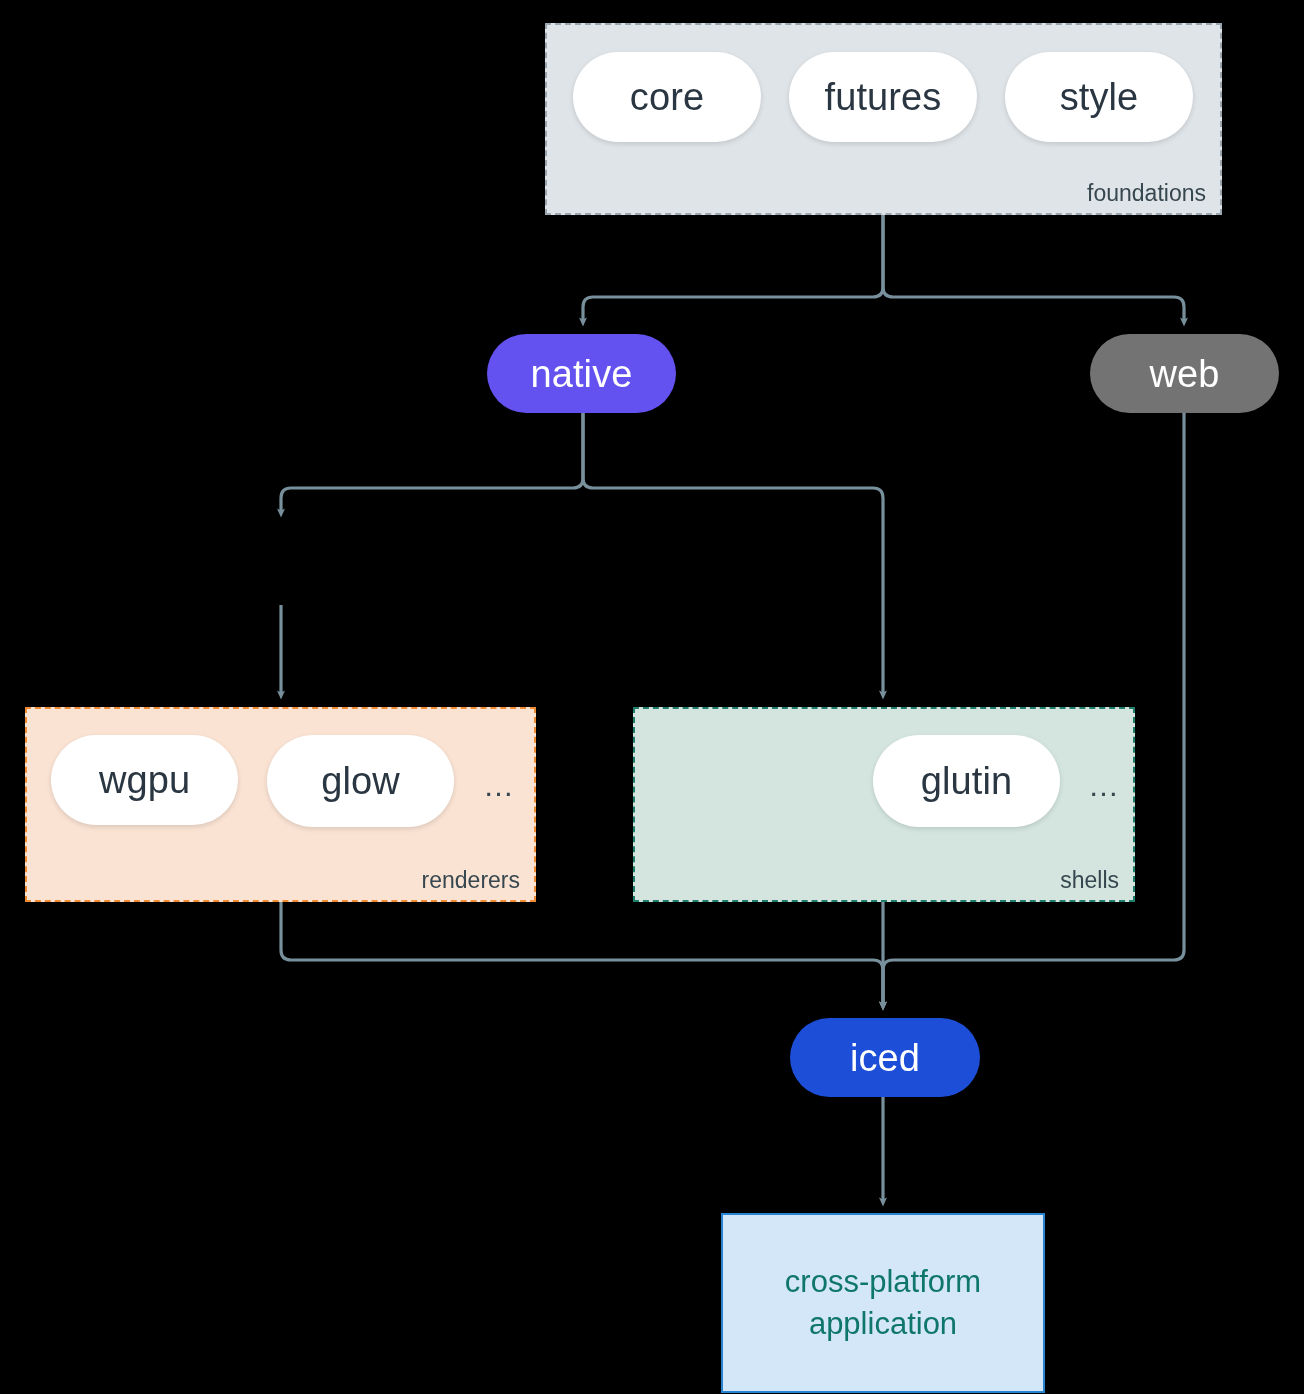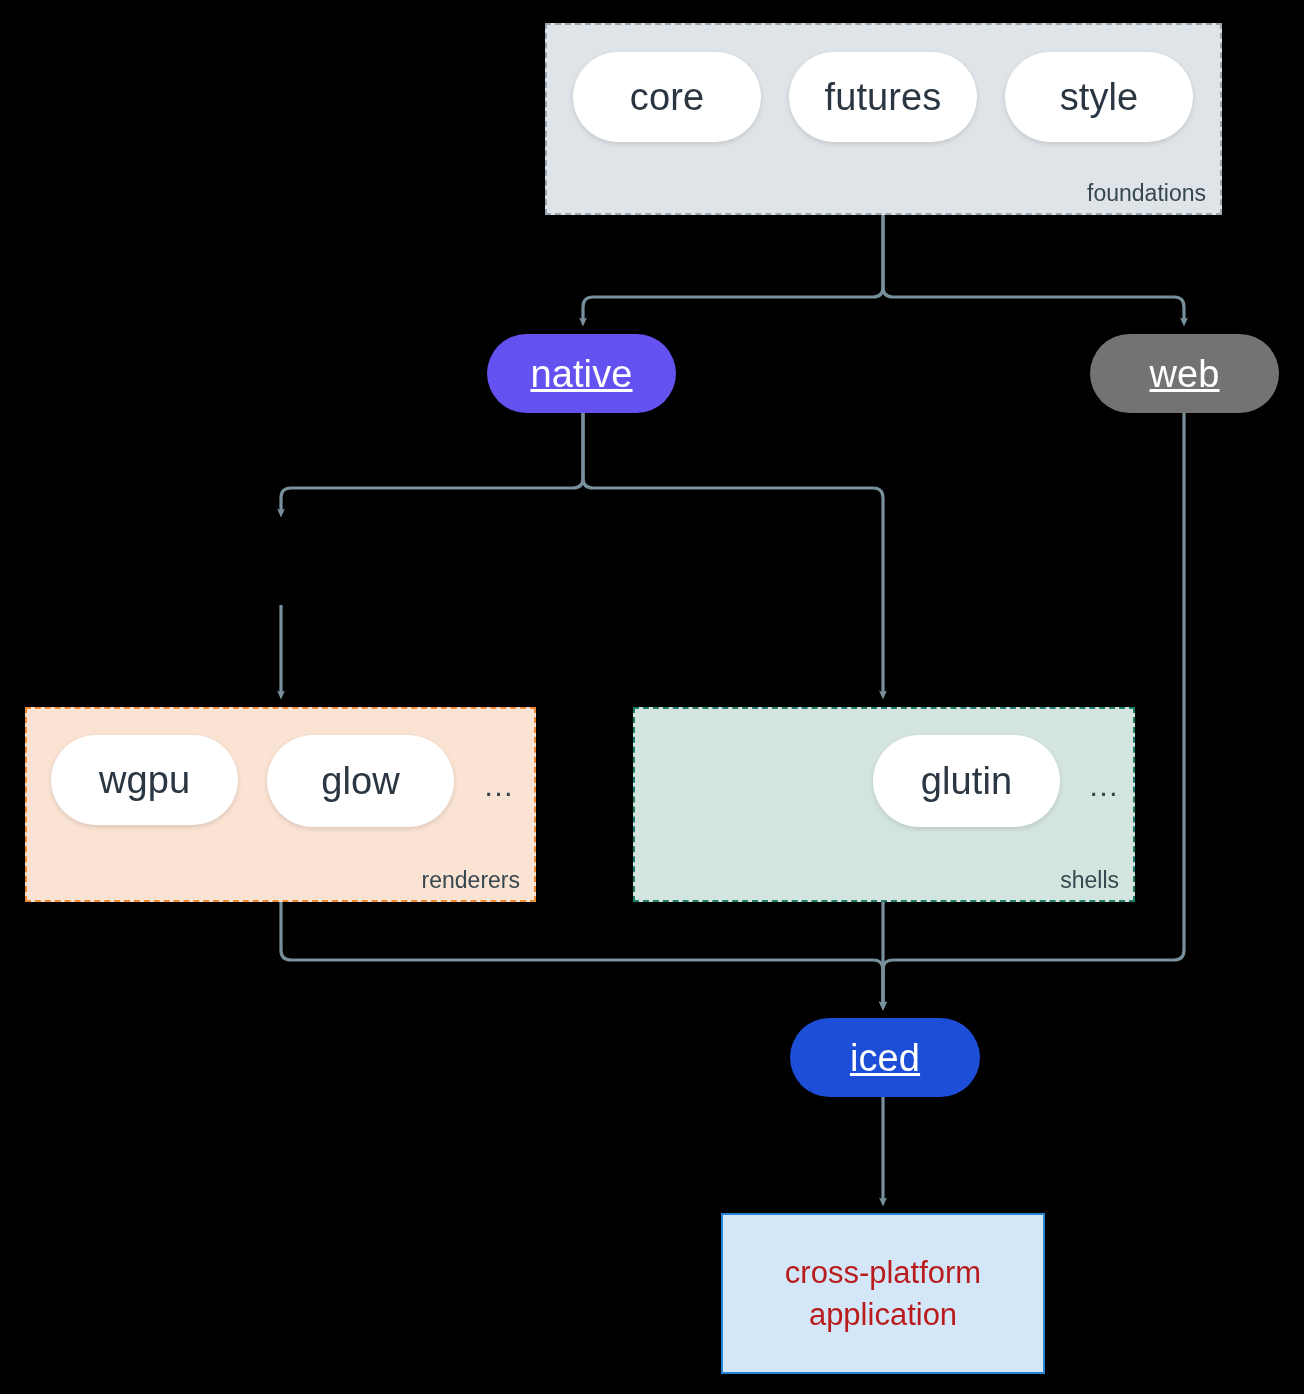--- a/index.html
+++ b/index.html
@@ -52,21 +52,20 @@
     line-height: 1;
     letter-spacing: 0.1px;
   }
   .pill-white {
     background: #ffffff;
     color: #2a3642;
     box-shadow: 0 2px 5px rgba(0,0,0,0.13);
   }
   .node-solid {
     color: #ffffff;
-    text-decoration: underline;
   }
   .ellipsis {
     position: absolute;
     font-size: 31px;
     color: #37474f;
     line-height: 1;
     letter-spacing: 1px;
   }
   .app-box {
     position: absolute;
@@ -163,19 +162,19 @@
   <div class="pill pill-white" style="left:873px; top:735px; width:187px; height:92px;">
     <span>glutin</span>
   </div>
 
   <span class="ellipsis" style="left:1088px; top:770px;">…</span>
 
   <div class="pill node-solid" style="left:790px; top:1018px; width:190px; height:79px; background:#1d4ed8;">
     <span>iced</span>
   </div>
 
-  <div class="app-box" style="left:721px; top:1213px; width:324px; height:161px;
-              background:#d4e7f9; border:2px solid #2684d2; color:#b91c1c;">
+  <div class="app-box" style="left:721px; top:1213px; width:324px; height:180px;
+              background:#d4e7f9; border:2px solid #2684d2; color:#0f766e;">
     <span>cross-platform</span>
     <span>application</span>
   </div>
 
 </div>
 
 </body></html>

